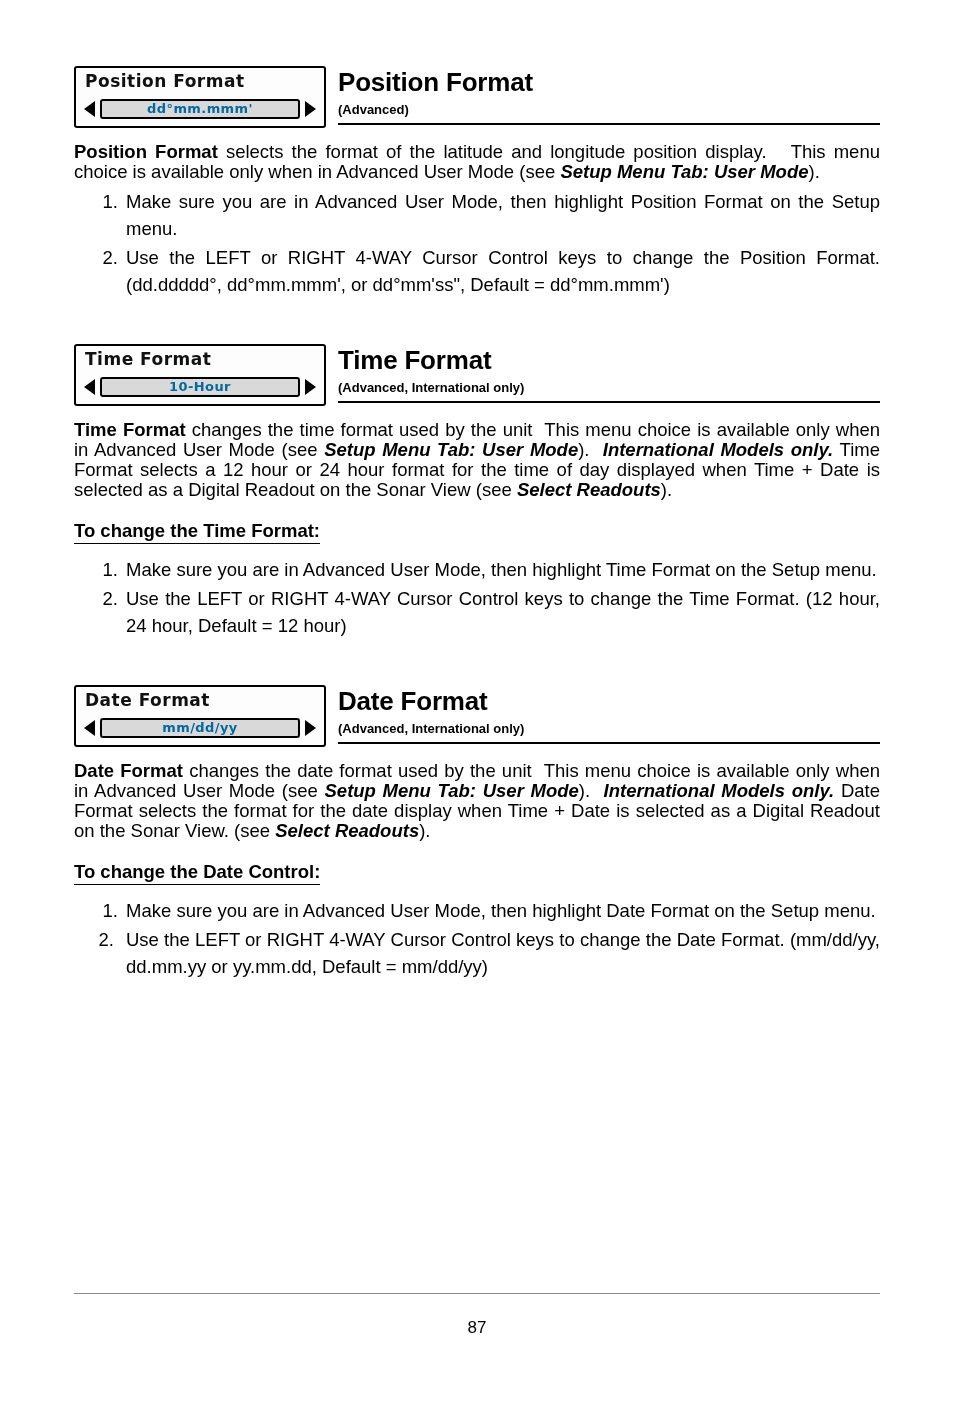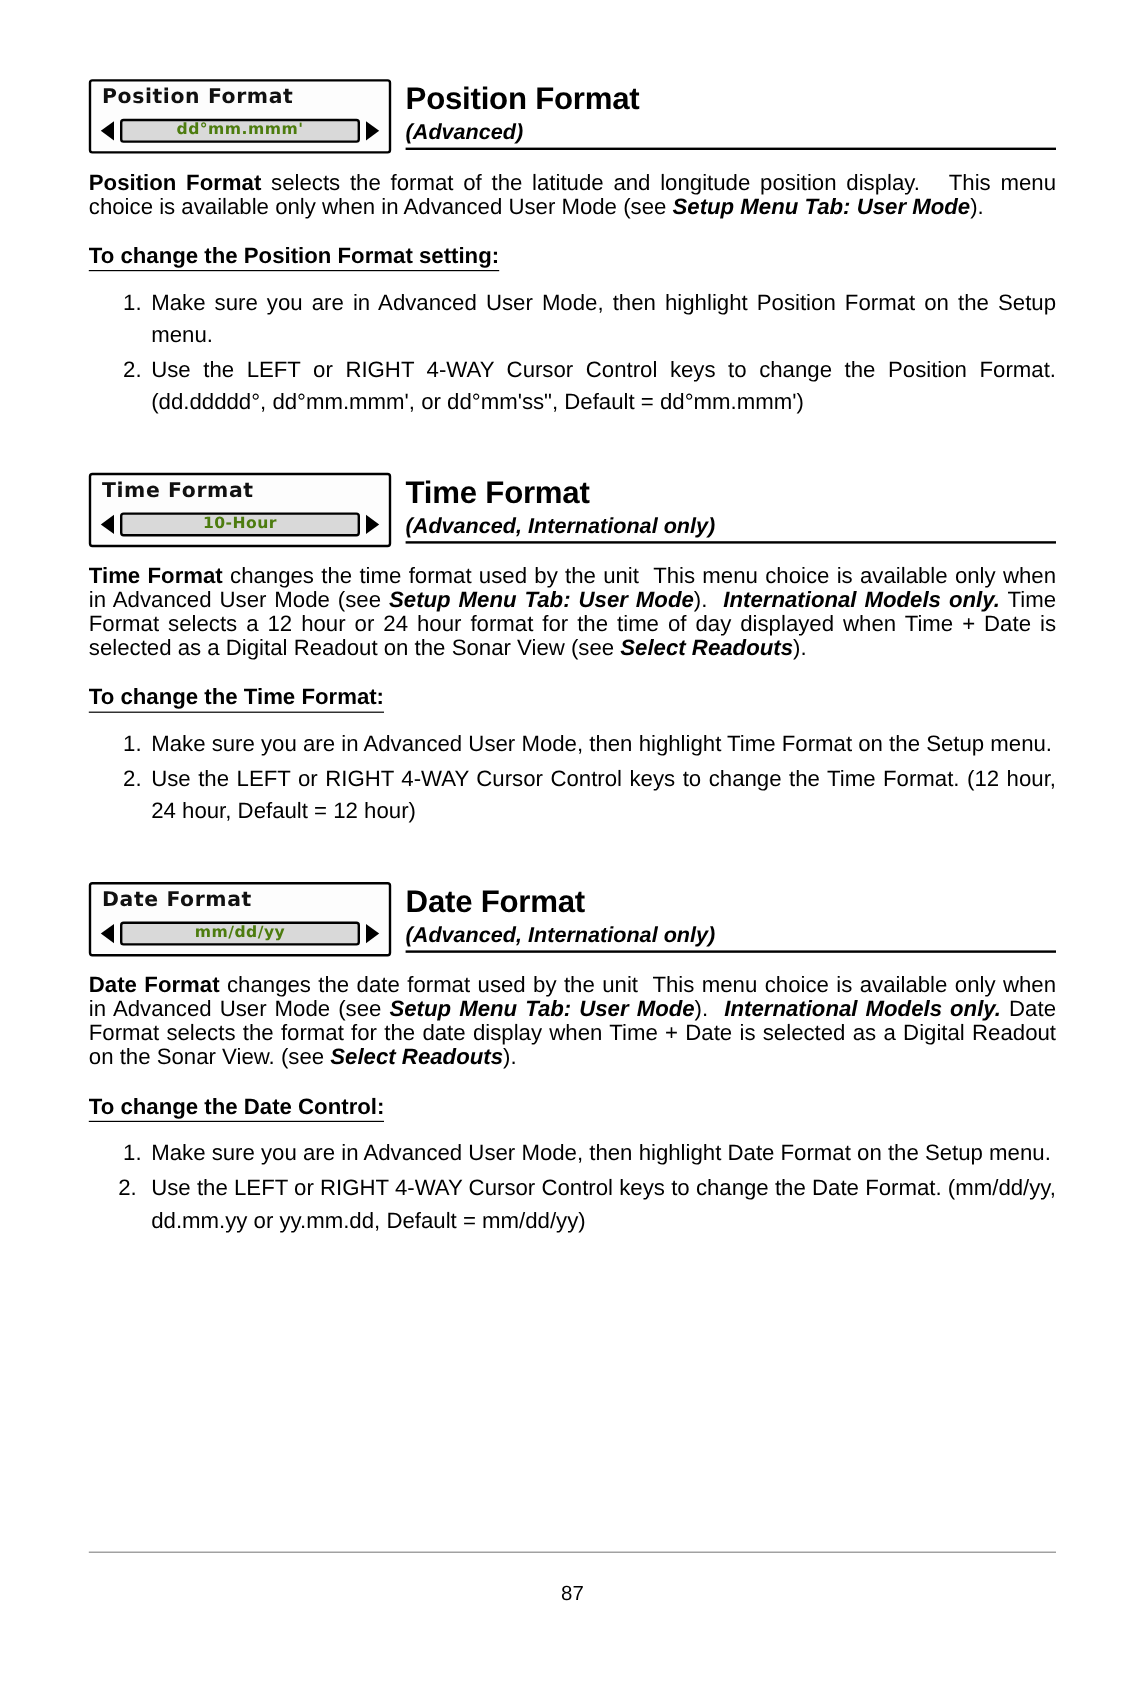--- a/index.html
+++ b/index.html
@@ -37,22 +37,21 @@
     padding-top: 2px;
   }
   .sect-title {
     font-size: 26px;
     font-weight: bold;
     letter-spacing: -0.2px;
     line-height: 28px;
     margin: 0;
   }
   .sect-sub {
-    font-size: 18px;
-    font-style: italic;
+    font-size: 13px;
     font-weight: bold;
     line-height: 20px;
     margin: 4px 0 0 0;
   }
   .head-rule {
     border-bottom: 2px solid #000;
     margin-top: 3px;
   }
 
   
@@ -111,21 +110,21 @@
     display: flex;
     align-items: center;
     justify-content: center;
     box-sizing: border-box;
     position: relative;
   }
   .lcd-value {
     font-family: "DejaVu Sans", sans-serif;
     font-size: 13px;
     font-weight: bold;
-    color: #4d7c0f;
+    color: #0369a1;
     letter-spacing: 0.4px;
     line-height: 14px;
   }
 
   
   p.body {
     font-size: 18.5px;
     line-height: 20px;
     margin: 14px 0 0 0;
     text-align: justify;
@@ -202,21 +201,20 @@
       </div>
       <div class="head-text">
         <div class="sect-title">Position Format</div>
         <div class="sect-sub">(Advanced)</div>
         <div class="head-rule"></div>
       </div>
     </div>
 
     <p class="body"><span class="b">Position Format</span> selects the format of the latitude and longitude position display.&nbsp;&nbsp; This menu choice is available only when in Advanced User Mode (see <span class="bi">Setup Menu Tab: User Mode</span>).</p>
 
-    <h3 class="howto">To change the Position Format setting:</h3>
 
     <ol class="steps">
       <li><span class="num">1.</span><span>Make sure you are in Advanced User Mode, then highlight Position Format on the Setup menu.</span></li>
       <li><span class="num">2.</span><span>Use the LEFT or RIGHT 4-WAY Cursor Control keys to change the Position Format. (dd.ddddd°, dd°mm.mmm', or dd°mm'ss", Default = dd°mm.mmm')</span></li>
     </ol>
   </div>
 
   <div class="spacer-lg"></div>
 
   <div class="section">

